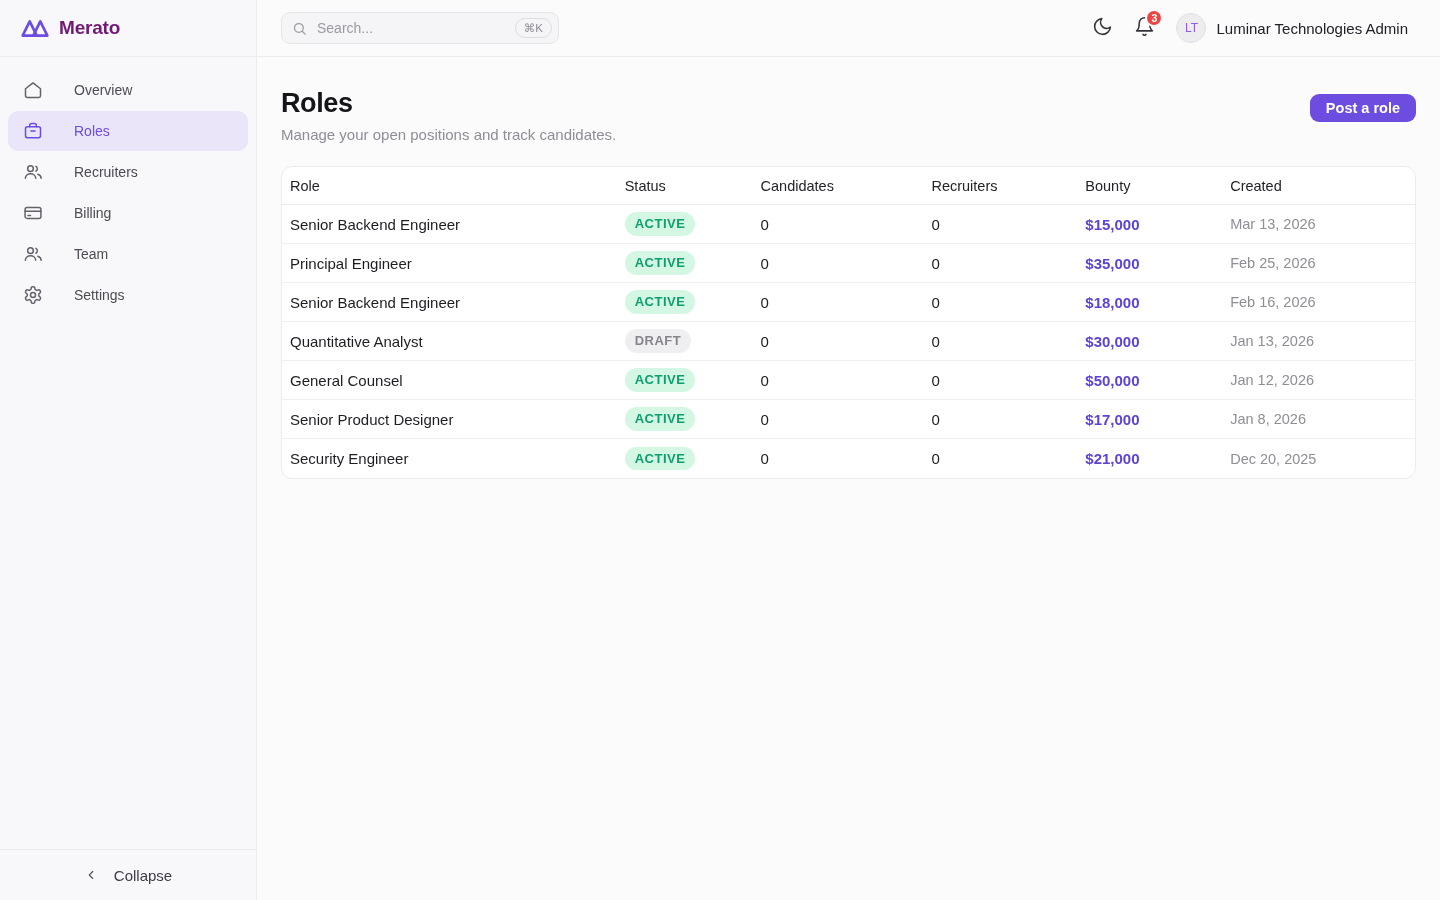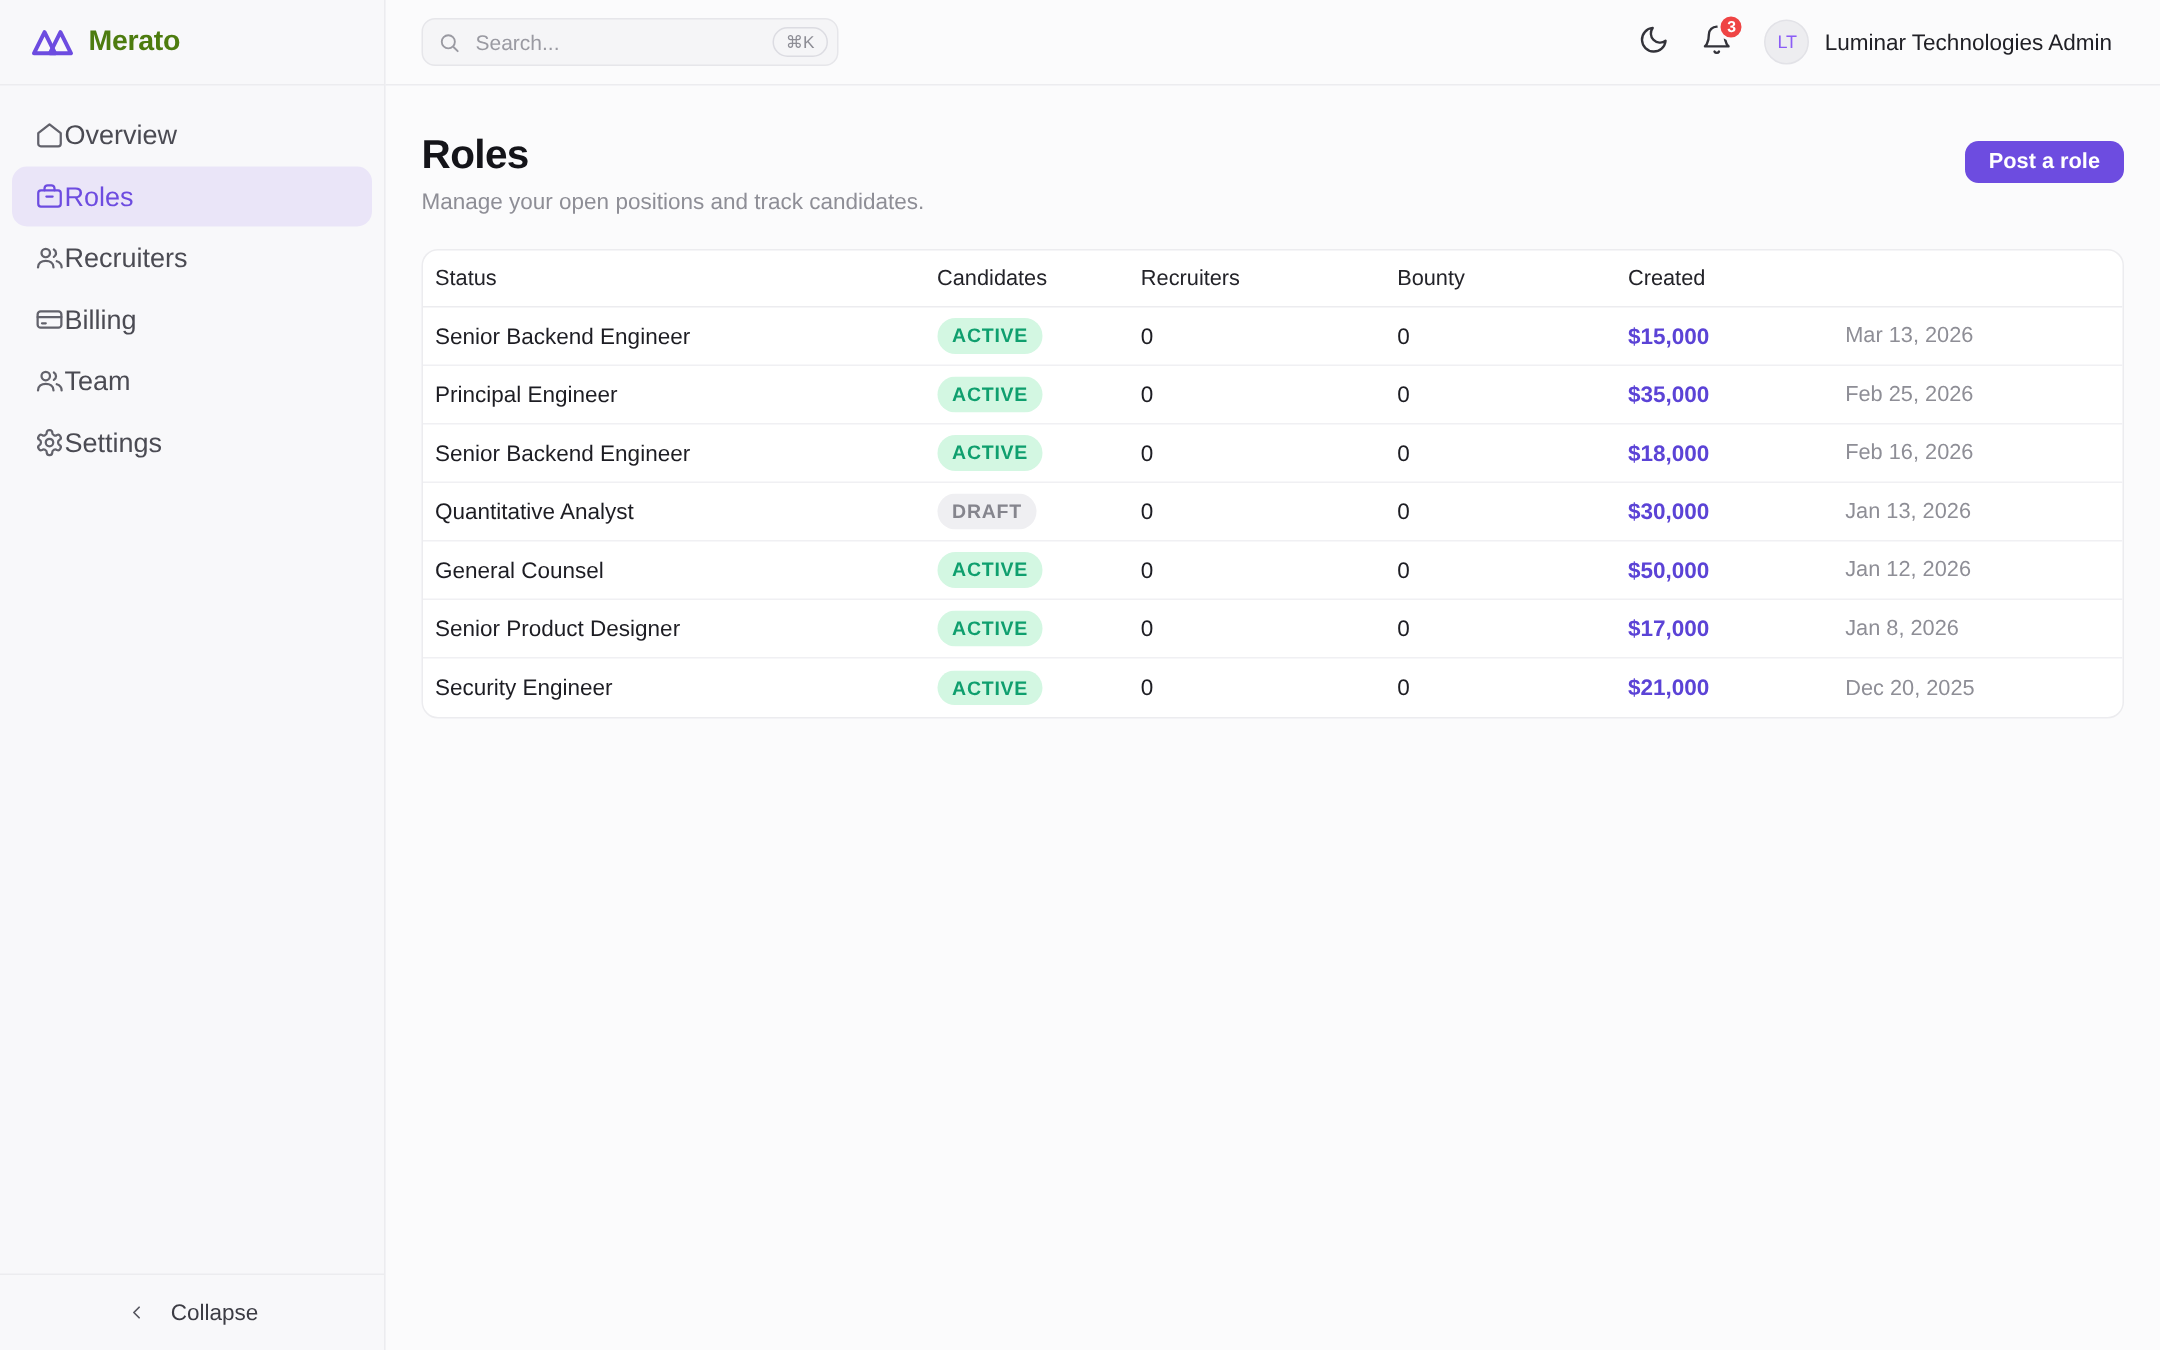--- a/index.html
+++ b/index.html
@@ -30,26 +30,26 @@
   .sidebar{
     width:257px;flex:0 0 257px;background:var(--sidebar-bg);
     border-right:1px solid var(--border);
     display:flex;flex-direction:column;
   }
   .sidebar-header{
     height:57px;flex:0 0 57px;display:flex;align-items:center;
     padding:0 20px;gap:9px;border-bottom:1px solid var(--border);
   }
   .logo-mark{display:flex;align-items:center;color:var(--accent);}
-  .brand-name{font-size:19px;font-weight:700;letter-spacing:-0.2px;color:#4d7c0f;}
+  .brand-name{font-size:19px;font-weight:700;letter-spacing:-0.2px;color:#701a75;}
   .nav{padding:13px 8px;display:flex;flex-direction:column;gap:1px;}
   .nav-item{
-    display:flex;align-items:center;gap:0;height:40px;
+    display:flex;align-items:center;gap:31px;height:40px;
     padding:0 15px;border-radius:10px;cursor:pointer;
-    color:#4b4b53;font-size:18px;
+    color:#4b4b53;font-size:14px;
   }
   .nav-item .icon{display:flex;align-items:center;color:#62626b;}
   .nav-item.active{background:var(--accent-soft);color:var(--accent);}
   .nav-item.active .icon{color:var(--accent);}
   .sidebar-footer{
     margin-top:auto;border-top:1px solid var(--border);
     height:51px;flex:0 0 51px;display:flex;align-items:center;justify-content:center;
   }
   .collapse-btn{
     display:flex;align-items:center;gap:16px;background:none;border:none;
@@ -260,20 +260,21 @@
       <div class="page-head">
         <div>
           <h1 class="page-title">Roles</h1>
           <p class="page-subtitle">Manage your open positions and track candidates.</p>
         </div>
         <button class="post-btn">Post a role</button>
       </div>
 
       <div class="table">
         <div class="thead">
+          <div class="th">Role</div>
           <div class="th">Status</div>
           <div class="th">Candidates</div>
           <div class="th">Recruiters</div>
           <div class="th">Bounty</div>
           <div class="th">Created</div>
         </div>
         <div id="rows-container">
             <div class="trow">
     <div class="td td-role">Senior Backend Engineer</div>
     <div class="td"><span class="badge badge-active">ACTIVE</span></div>

